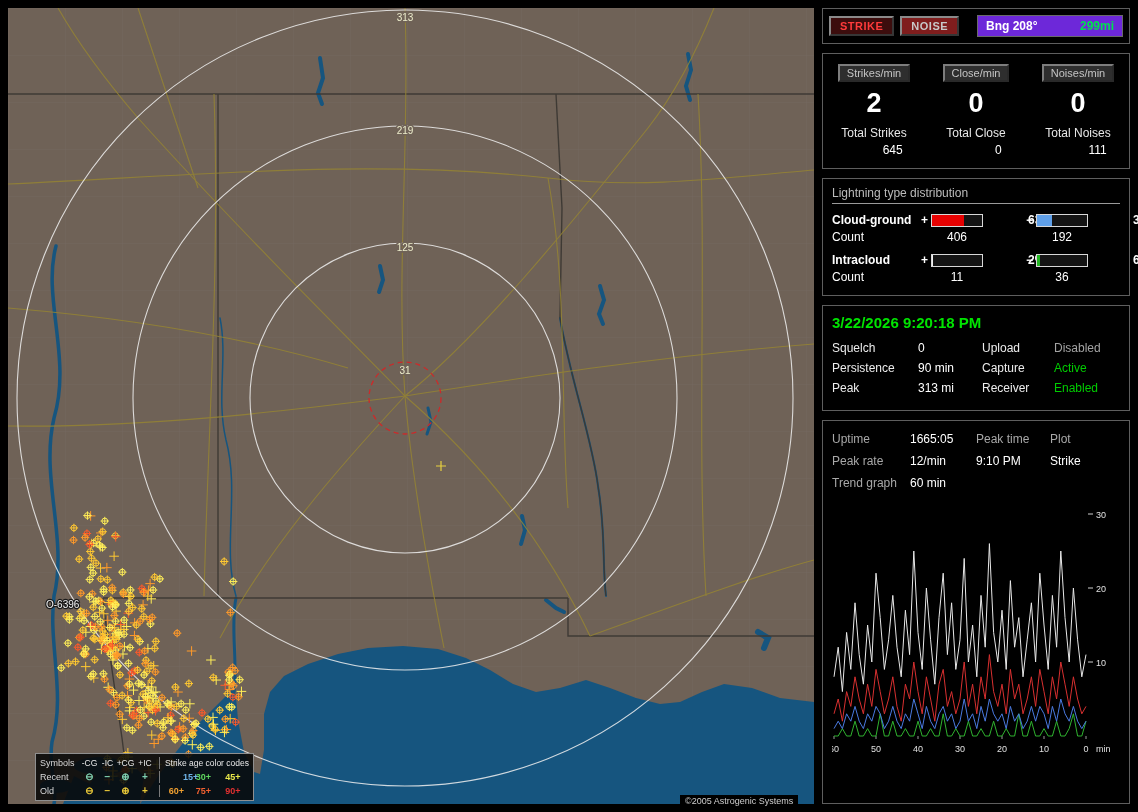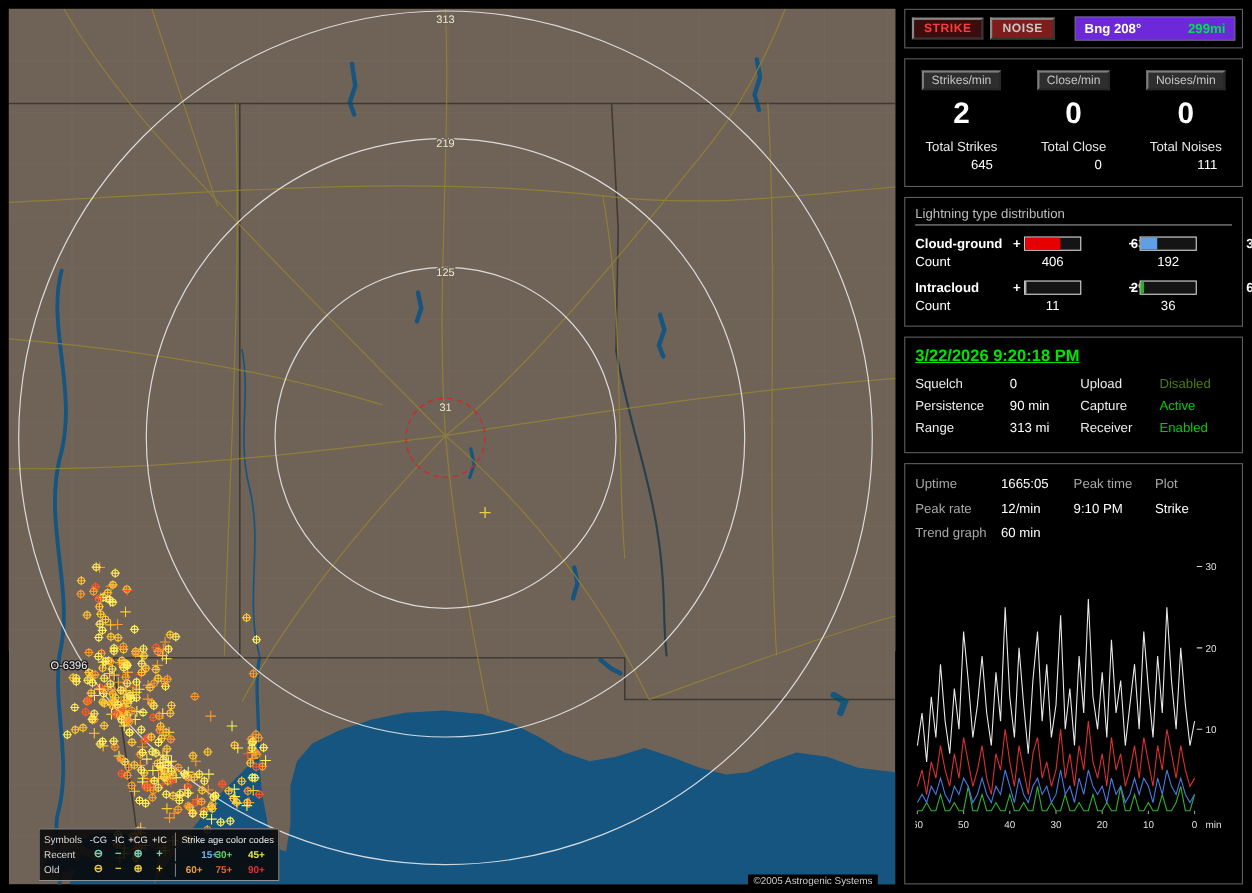--- a/index.html
+++ b/index.html
@@ -66,21 +66,21 @@
   .dsign{text-align:center;}
   .bar{height:11px;border:1px solid #d8d8d8;background:#141414;position:relative;overflow:hidden;}
   .bar i{position:absolute;left:0;top:0;bottom:0;}
   .dpct{padding-left:5px;margin-left:40px;}
   .crow{display:grid;grid-template-columns:86px 13px 52px 40px 13px 52px 32px;
         font-size:12px;color:#fff;margin:1px 0 9px;}
   .ccnt{text-align:center;}
 
   
   #status{padding:7px 9px 9px;}
-  #datetime{color:#00e400;font-weight:bold;font-size:15px;margin:1px 0 10px;text-decoration:underline;}
+  #datetime{color:#00e400;font-weight:bold;font-size:15px;margin:1px 0 10px;}
   .srow{display:grid;grid-template-columns:86px 64px 72px 1fr;font-size:12px;margin:6px 0;}
   .slabel{color:#ececec;}
   .sval{color:#fff;}
 
   
   #stats{padding:7px 9px 8px;flex:1;display:flex;flex-direction:column;}
   .trow{display:grid;grid-template-columns:78px 66px 74px 1fr;font-size:12px;margin:4px 0;}
   .glabel{color:#a8a8a8;}
   .gval{color:#fff;}
   #trendwrap{margin-top:14px;}
@@ -888,30 +888,30 @@
       <span></span>
     </div>
   </div>
 
   <div class="sect" id="status">
     <div id="datetime">3/22/2026 9:20:18 PM</div>
     <div class="srow">
       <span class="slabel">Squelch</span>
       <span class="sval">0</span>
       <span class="slabel">Upload</span>
-      <span class="sval" style="color: #4d7c0f;">Disabled</span>
+      <span class="sval" style="color: #a3a3a3;">Disabled</span>
     </div>
     <div class="srow">
       <span class="slabel">Persistence</span>
       <span class="sval">90 min</span>
       <span class="slabel">Capture</span>
       <span class="sval" style="color: rgb(0, 204, 0);">Active</span>
     </div>
     <div class="srow">
-      <span class="slabel">Range</span>
+      <span class="slabel">Peak</span>
       <span class="sval">313 mi</span>
       <span class="slabel">Receiver</span>
       <span class="sval" style="color: rgb(0, 204, 0);">Enabled</span>
     </div>
   </div>
 
   <div class="sect" id="stats">
     <div class="trow">
       <span class="glabel">Uptime</span>
       <span class="gval">1665:05</span>

